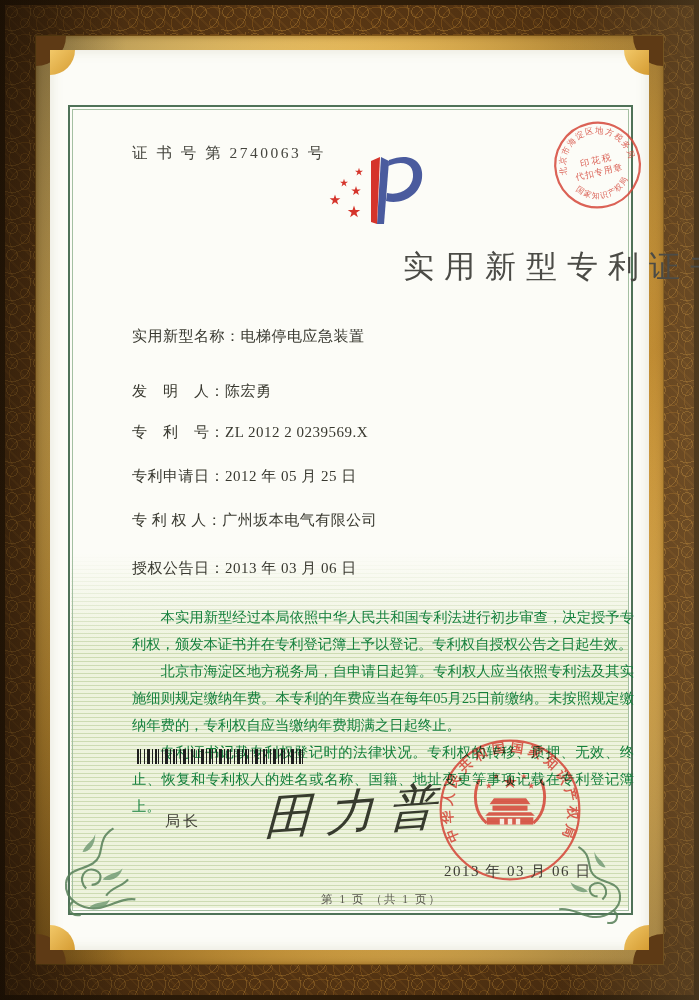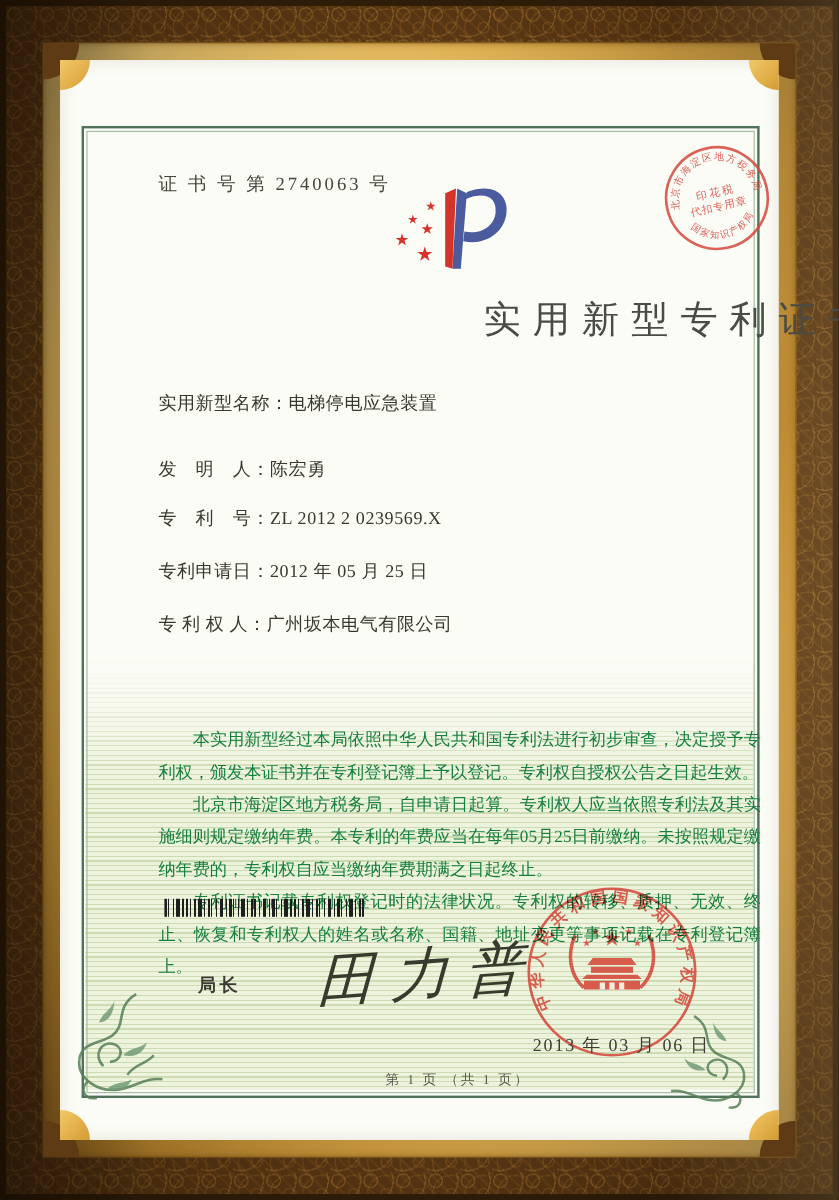--- a/index.html
+++ b/index.html
@@ -49,21 +49,21 @@
   .logo{position:absolute;left:285px;top:138px;}
   .title{position:absolute;left:0;top:246px;width:699px;text-align:right;
     font-size:31px;letter-spacing:10px;padding-left:10px;box-sizing:border-box;color:#4b4b46;}
   .field{position:absolute;left:100px;font-size:15px;letter-spacing:.5px;white-space:nowrap;}
   .f1{top:327px;} .f2{top:382px;} .f3{top:423px;font-family:Liberation Serif, serif;} .f4{top:467px;} .f5{top:511px;} .f6{top:559px;}
   .paras{position:absolute;left:100px;top:604px;width:502px;font-size:14.3px;line-height:27px;
     text-align:justify;color:#15803d;}
   .paras p{margin:0;text-indent:2em;}
   .barcode{position:absolute;left:105px;top:749px;width:168px;height:15px;z-index:7;
     background:repeating-linear-gradient(90deg,#1e1e1e 0 2px,transparent 2px 3px,#1e1e1e 3px 4px,transparent 4px 7px,#1e1e1e 7px 8px,transparent 8px 10px,#1e1e1e 10px 13px,transparent 13px 15px,#1e1e1e 15px 16px,transparent 16px 18px);}
-  .signer-title{position:absolute;left:133px;top:812px;font-size:15px;letter-spacing:3px;color:#3c3c33;z-index:7;font-weight:bold;}
+  .signer-title{position:absolute;left:133px;top:812px;font-size:15px;letter-spacing:3px;color:#3c3c33;z-index:7;}
   .signature{position:absolute;left:232px;top:780px;font-size:48px;letter-spacing:14px;color:#373b2e;
     transform:rotate(-4deg) skewX(-6deg);font-style:italic;z-index:7;}
   .seal{position:absolute;left:405px;top:737px;z-index:8;opacity:.88;mix-blend-mode:multiply;}
   .seal-date{position:absolute;left:412px;top:862px;font-size:15px;letter-spacing:1.5px;color:#3d3d35;z-index:9;}
   .footer{position:absolute;left:0;top:892px;width:699px;text-align:center;font-size:11.5px;
     letter-spacing:2px;color:#5a5a50;z-index:7;}
   .stamp-wrap{position:absolute;left:520px;top:119px;transform:rotate(-13deg);z-index:7;opacity:.85;}
   .flourish{position:absolute;z-index:5;}
   .flourish.bl{left:57px;top:822px;}
   .flourish.br{left:556px;top:840px;transform:scaleX(-1);}
@@ -145,20 +145,21 @@
       </g>
     </svg>
 
     <div class="title">实用新型专利证书</div>
 
     <div class="field f1"><span>实用新型名称：</span><span>电梯停电应急装置</span></div>
     <div class="field f2"><span>发　明　人：</span><span>陈宏勇</span></div>
     <div class="field f3"><span>专　利　号：</span><span>ZL 2012 2 0239569.X</span></div>
     <div class="field f4"><span>专利申请日：</span><span>2012 年 05 月 25 日</span></div>
     <div class="field f5"><span>专 利 权 人：</span><span>广州坂本电气有限公司</span></div>
+    <div class="field f6"><span>授权公告日：</span><span>2013 年 03 月 06 日</span></div>
 
     <div class="paras">
       <p>本实用新型经过本局依照中华人民共和国专利法进行初步审查，决定授予专利权，颁发本证书并在专利登记簿上予以登记。专利权自授权公告之日起生效。</p>
       <p>北京市海淀区地方税务局，自申请日起算。专利权人应当依照专利法及其实施细则规定缴纳年费。本专利的年费应当在每年05月25日前缴纳。未按照规定缴纳年费的，专利权自应当缴纳年费期满之日起终止。</p>
       <p>专利证书记载专利权登记时的法律状况。专利权的转移、质押、无效、终止、恢复和专利权人的姓名或名称、国籍、地址变更等事项记载在专利登记簿上。</p>
     </div>
 
     <div class="barcode"></div>
 
     <div class="signer-title">局长</div>

